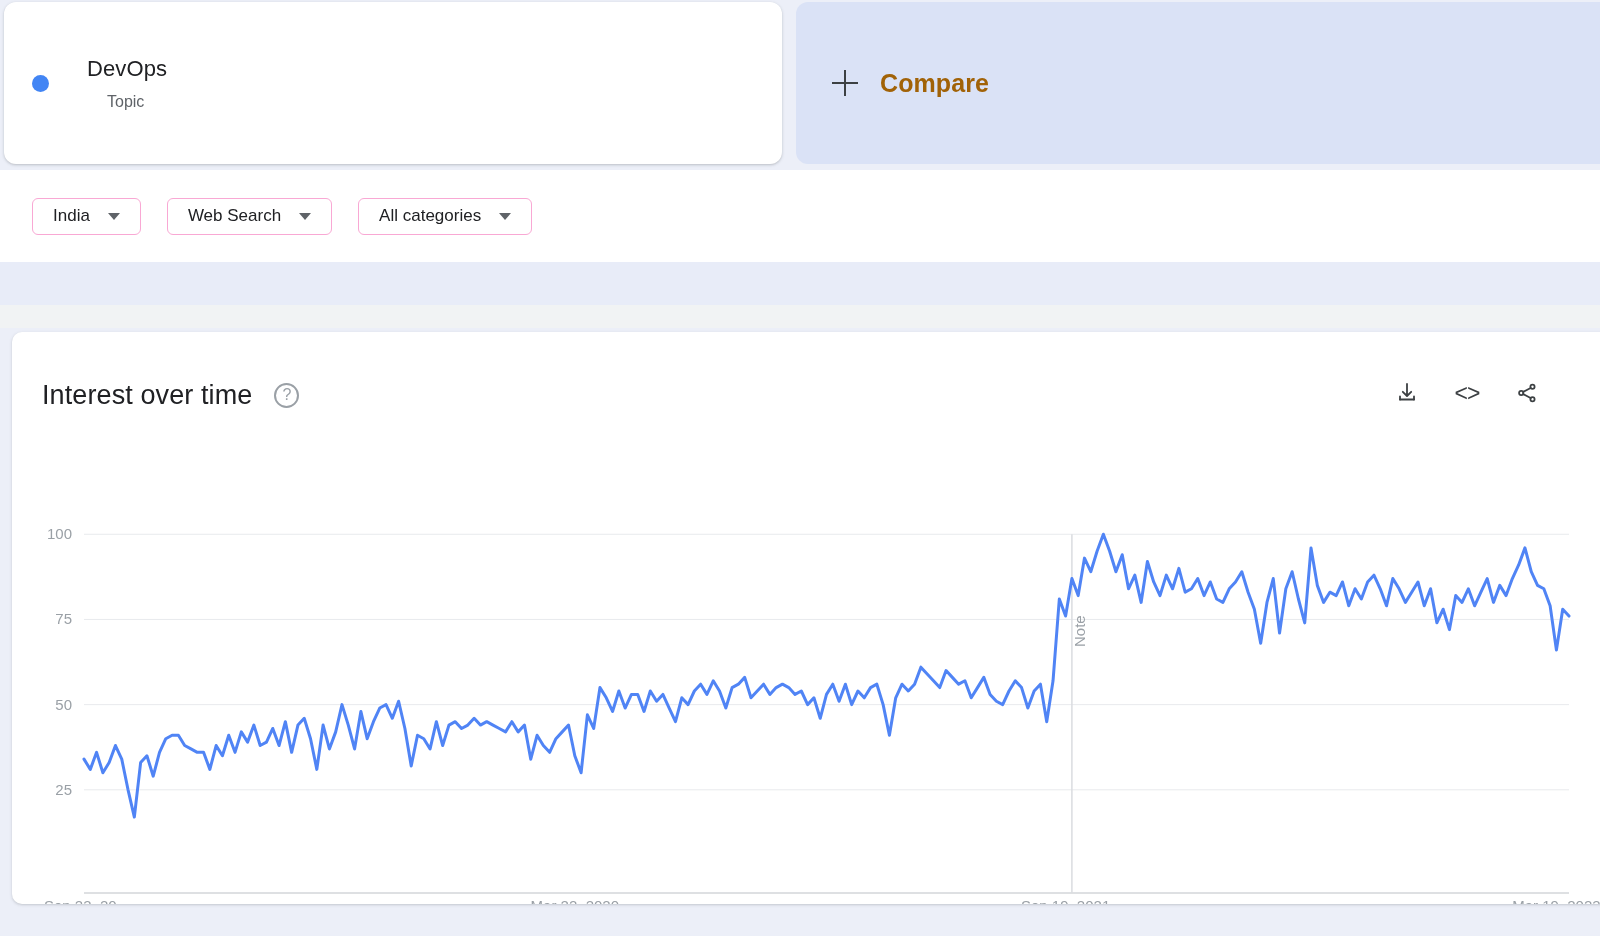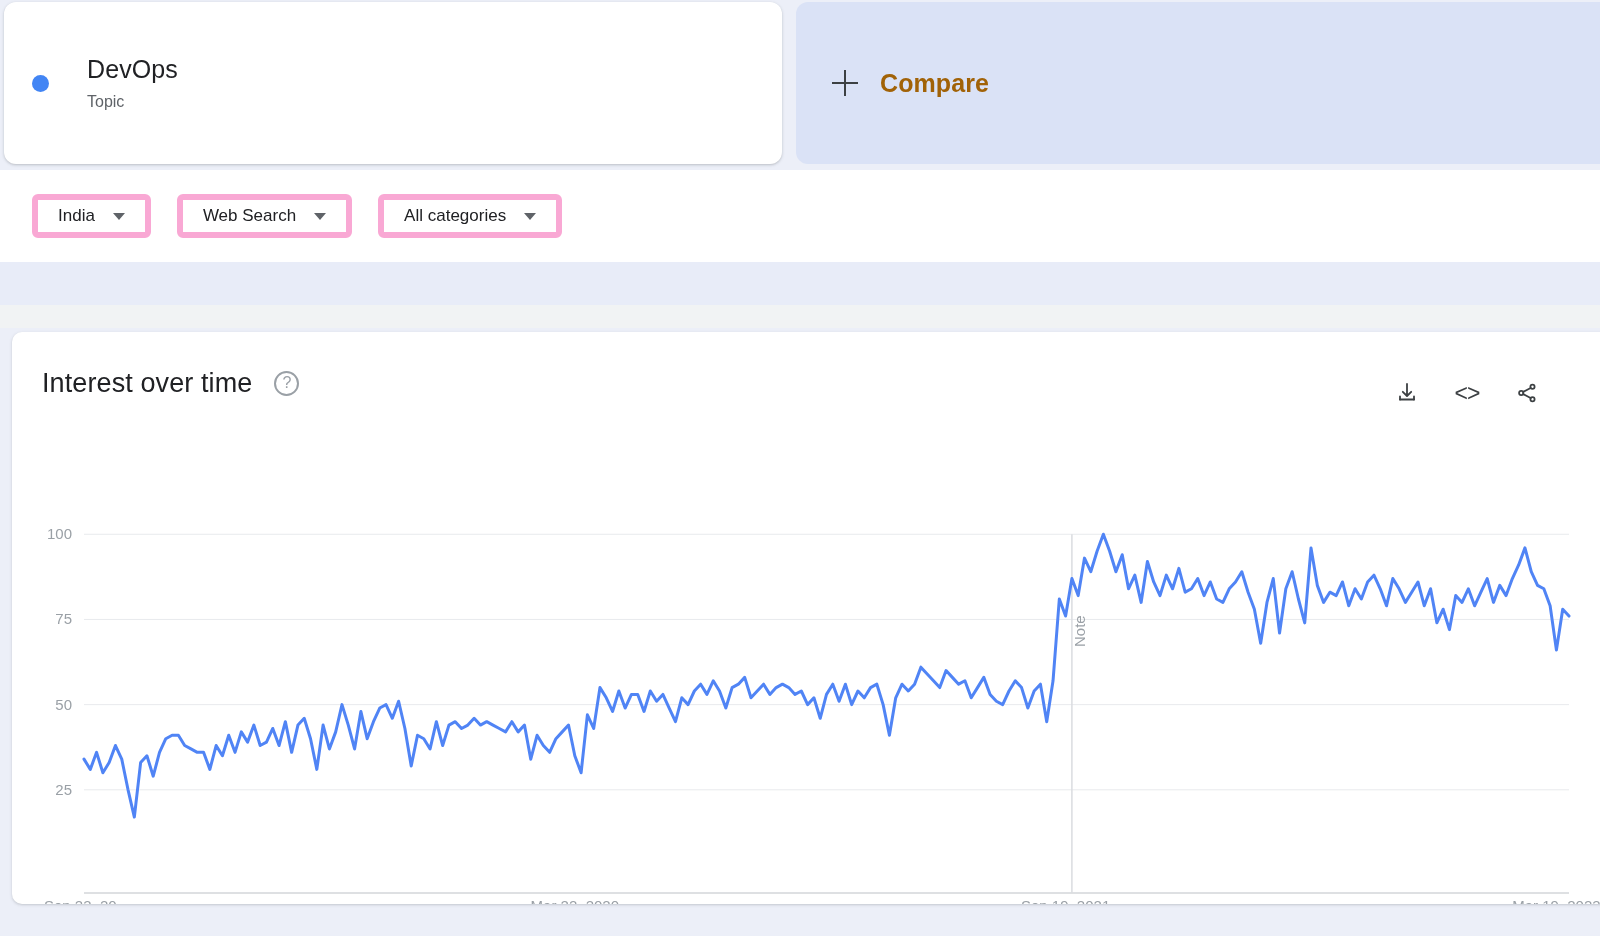--- a/index.html
+++ b/index.html
@@ -37,30 +37,31 @@
   .term-dot {
     width: 17px;
     height: 17px;
     border-radius: 50%;
     background: #4285f4;
     flex: 0 0 auto;
     margin-right: 38px;
   }
   .term-texts { display: flex; flex-direction: column; }
   .term-title {
-    font-size: 25px;
+    font-size: 22px;
     color: #202124;
     line-height: 30px;
     letter-spacing: .1px;
   }
   .term-sub {
     font-size: 16px;
     color: #5f6368;
     margin-top: 8px;
     line-height: 20px;
+    margin-left: 20px;
   }
   .compare-card {
     flex: 1;
     margin: 2px 0 6px 14px;
     background: #dae2f6;
     border-radius: 12px 0 0 12px;
     display: flex;
     align-items: center;
     padding-left: 36px;
     box-sizing: border-box;
@@ -91,22 +92,22 @@
   .filter-bar {
     width: 1600px;
     height: 92px;
     background: #ffffff;
     display: flex;
     align-items: center;
     padding-left: 32px;
     box-sizing: border-box;
   }
   .filter-chip {
-    height: 44px;
-    border: 6px solid #f9a8d4;
+    height: 37px;
+    border: 1px solid #f9a8d4;
     border-radius: 6px;
     display: flex;
     align-items: center;
     justify-content: center;
     padding: 0 20px;
     margin-right: 26px;
     background: #fff;
     cursor: pointer;
     box-sizing: border-box;
   }
@@ -139,21 +140,21 @@
     box-shadow: 0 1px 2px rgba(60,64,67,.14), 0 1px 3px 1px rgba(60,64,67,.06);
   }
   .chart-header {
     position: absolute;
     top: 0; left: 0; right: 0;
     height: 100px;
   }
   .chart-title-wrap {
     position: absolute;
     left: 30px;
-    top: 36px;
+    top: 48px;
     display: flex;
     align-items: center;
   }
   .chart-title {
     font-size: 27px;
     color: #202124;
     line-height: 30px;
     letter-spacing: .1px;
   }
   .help-icon {

